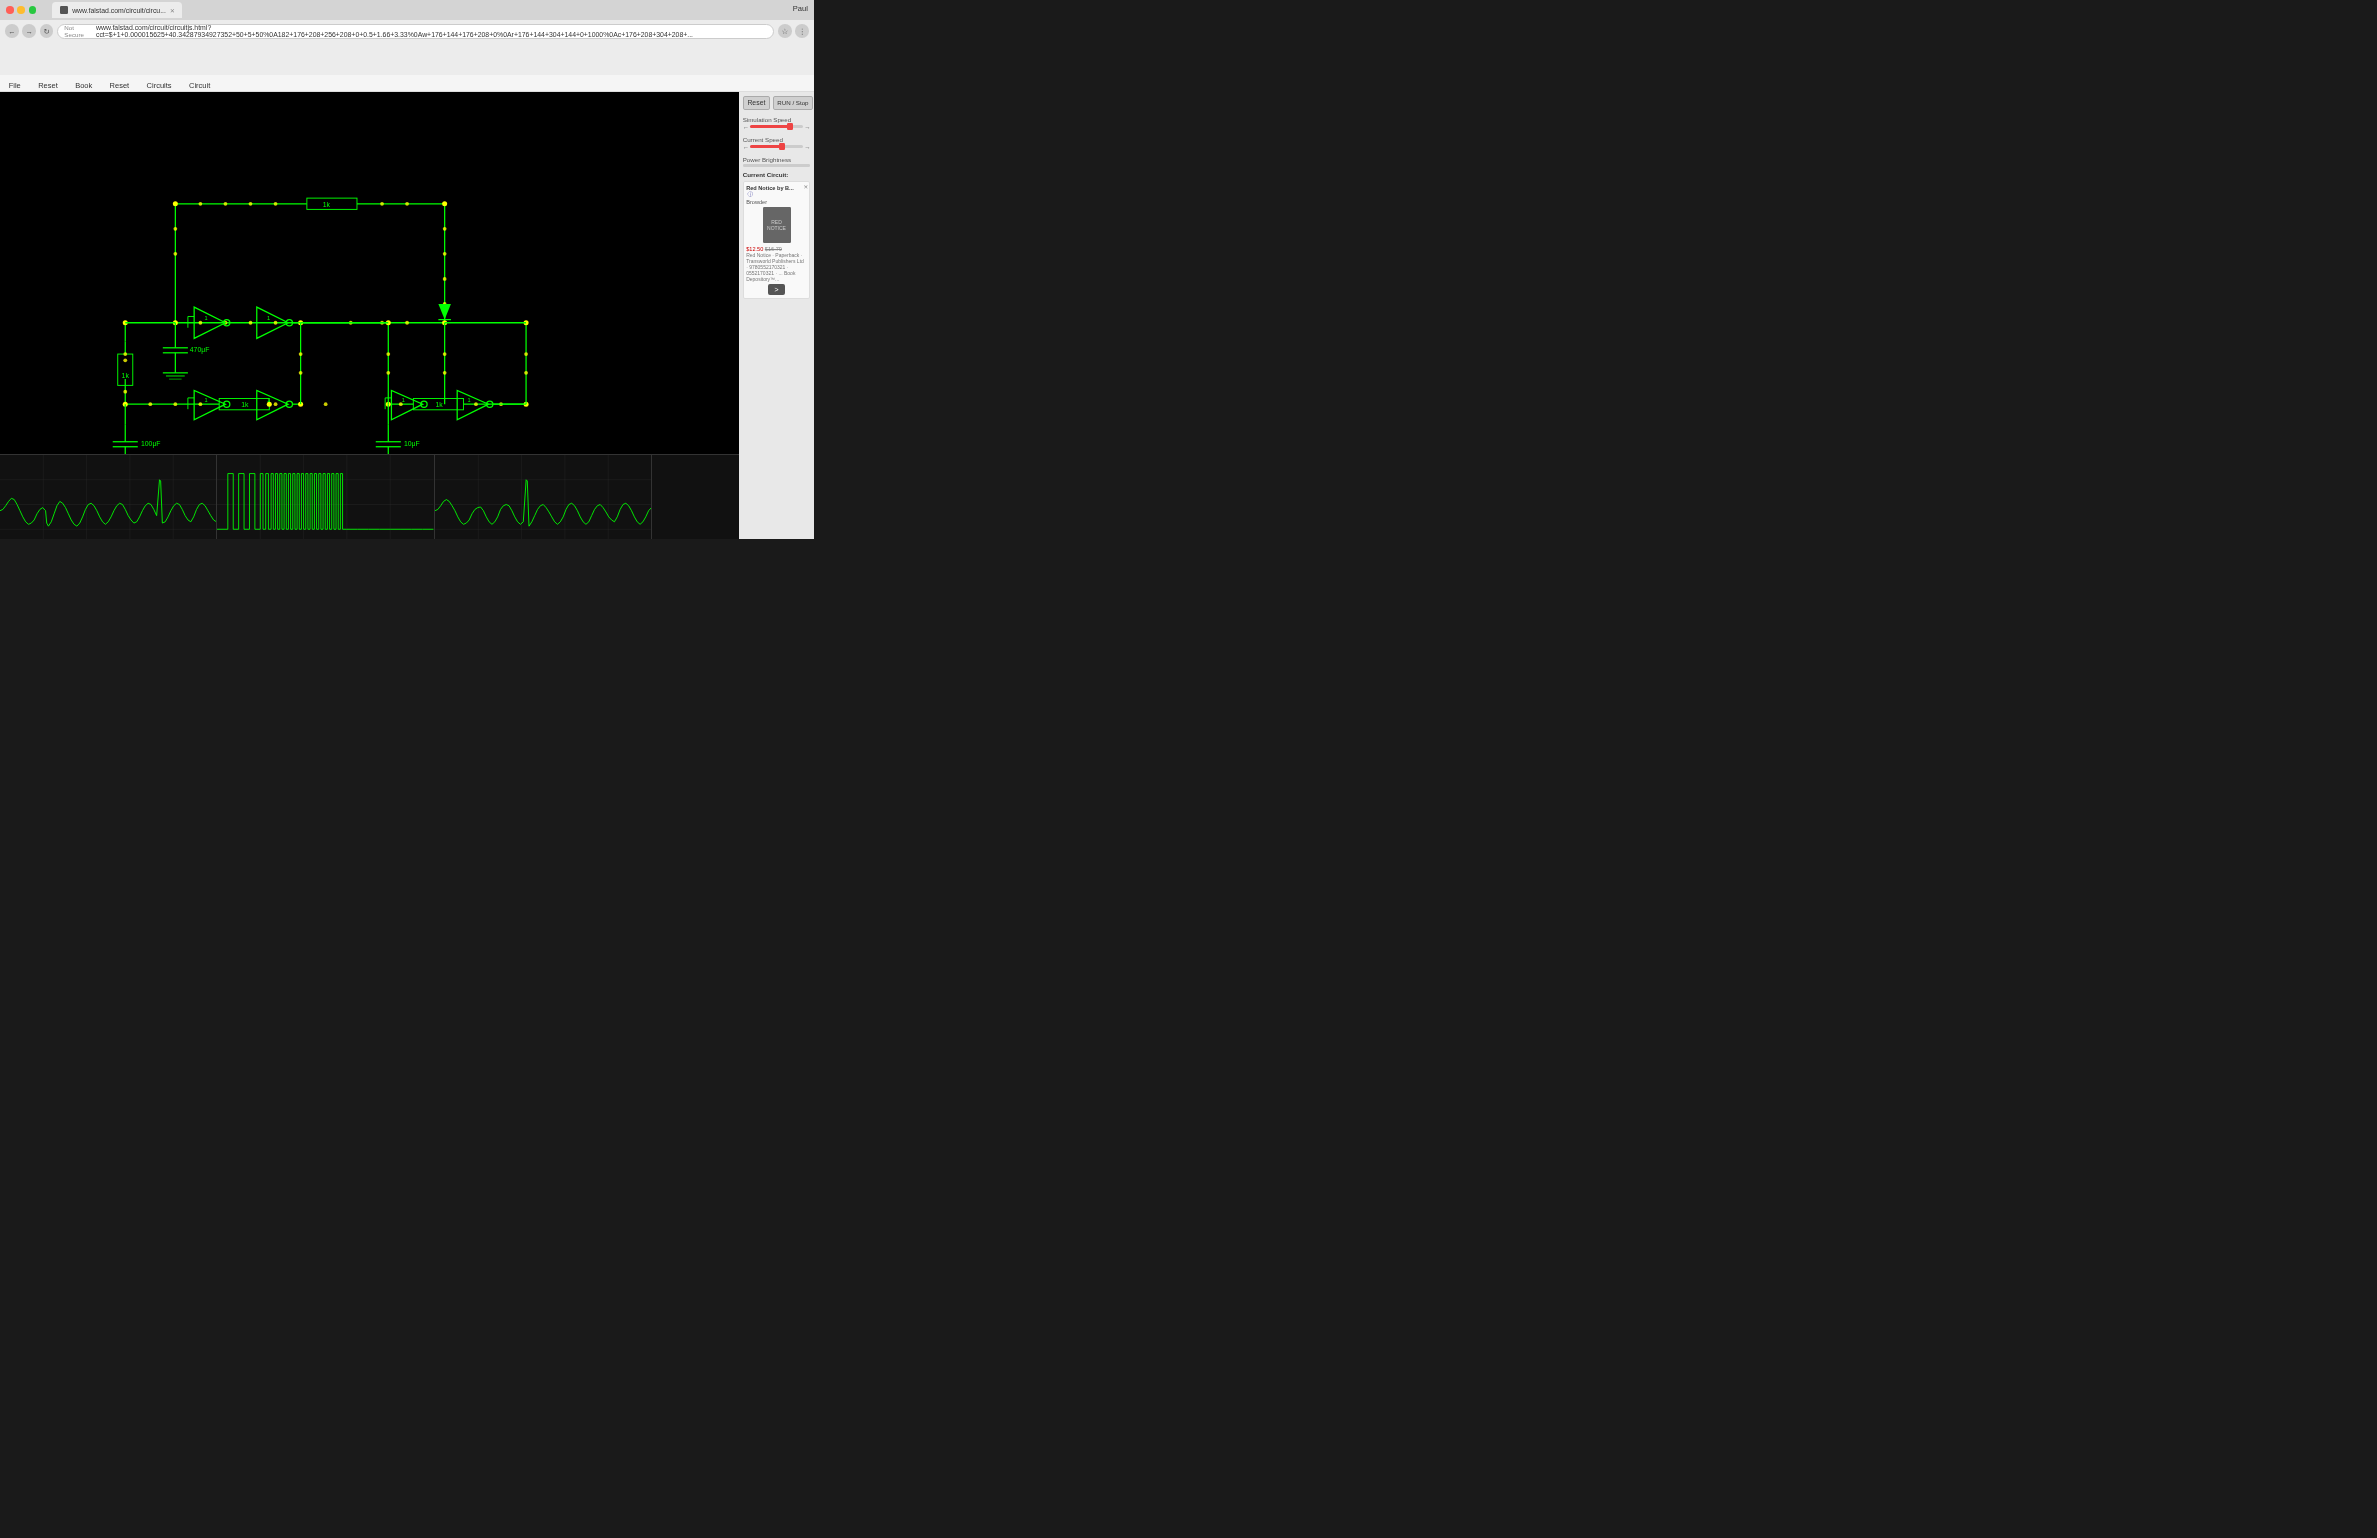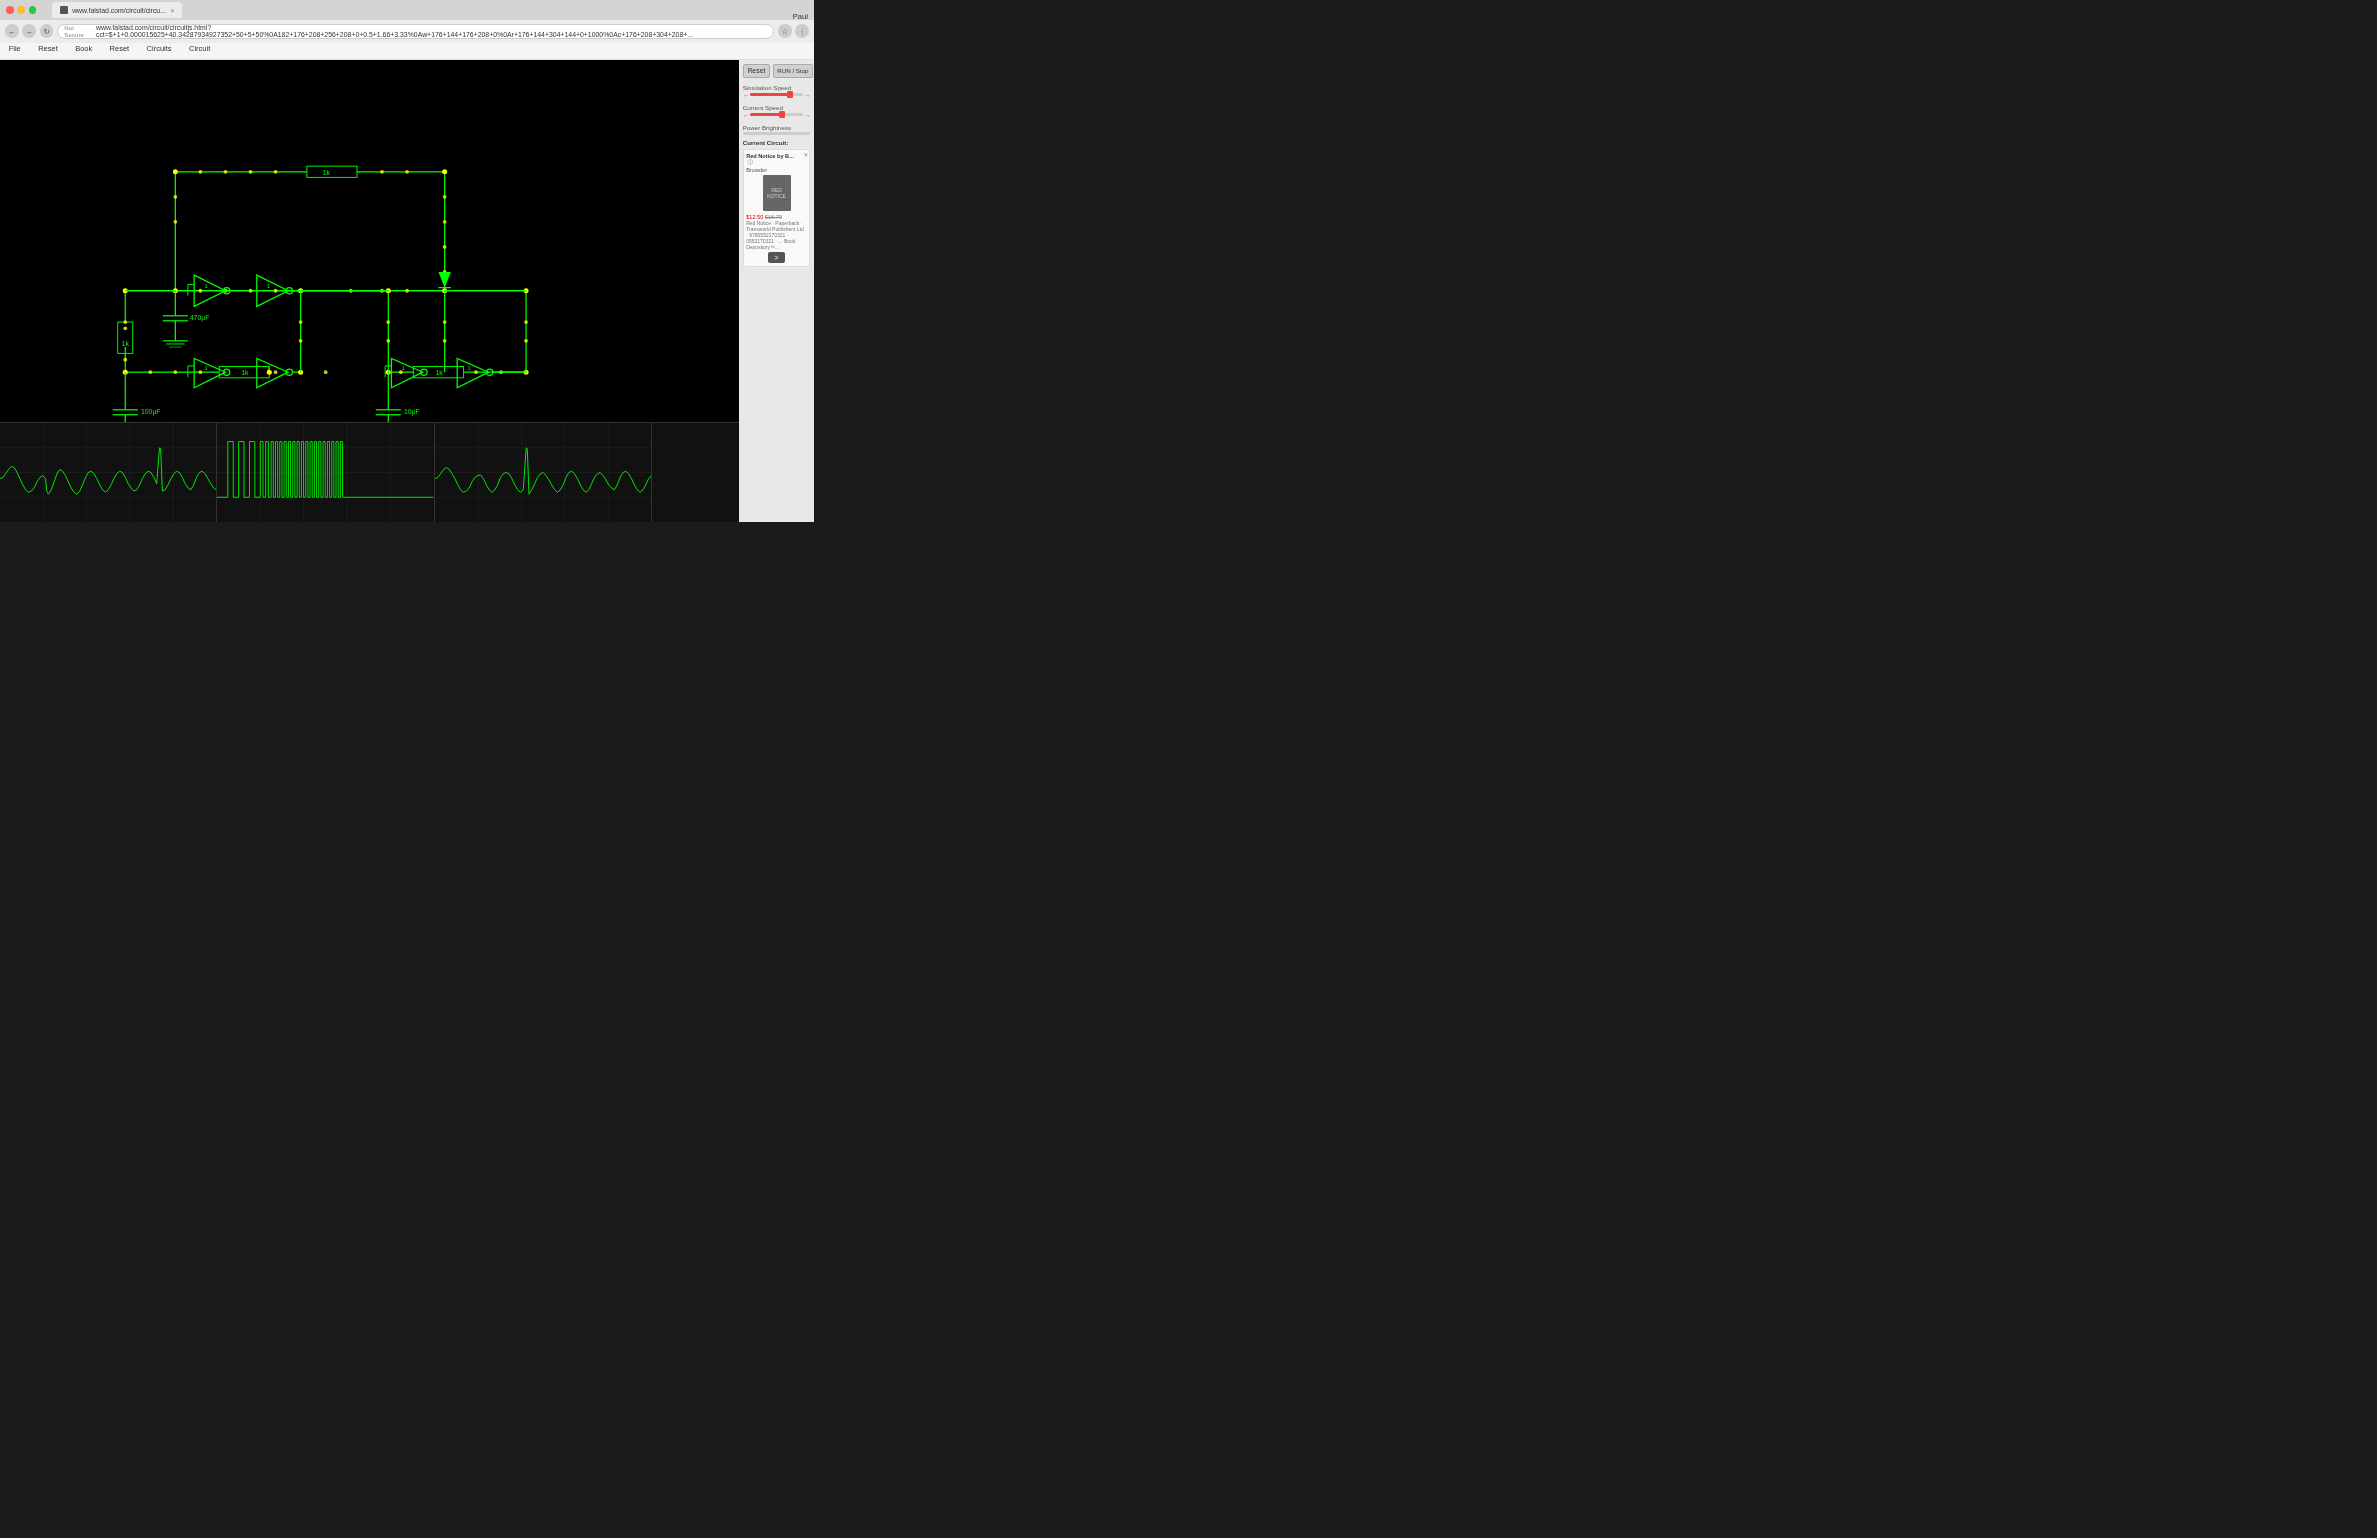--- a/index.html
+++ b/index.html
@@ -96,24 +96,25 @@
     .url-text {
       color: #333;
       font-size: 6.9px;
     }
 
     
     .menu-bar {
       background: #f5f5f5;
       height: 17.5px;
       display: flex;
-      align-items: flex-start;
+      align-items: flex-end;
       padding: 0 5px;
       gap: 10px;
       border-bottom: 0.6px solid #ddd;
+      margin-top: 32px;
     }
     .menu-item {
       font-size: 7.5px;
       color: #333;
       cursor: pointer;
       padding: 1.2px 3.7px;
     }
 
     
     .main-layout {
@@ -302,21 +303,21 @@
     
     .brightness-slider {
       height: 2.5px;
       background: #ccc;
       border-radius: 1.2px;
       margin-top: 1.2px;
     }
 
     .user-name {
       position: absolute;
-      top: 12px;
+      top: 4px;
       right: 6.2px;
       font-size: 7.5px;
       color: #333;
     }
   </style>
 </head>
 <body>
 
 <div class="browser-chrome">
   <div class="browser-title-bar">

